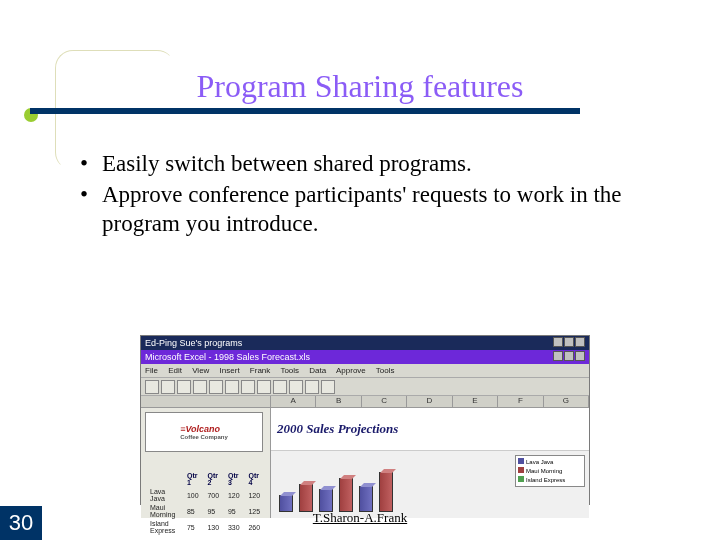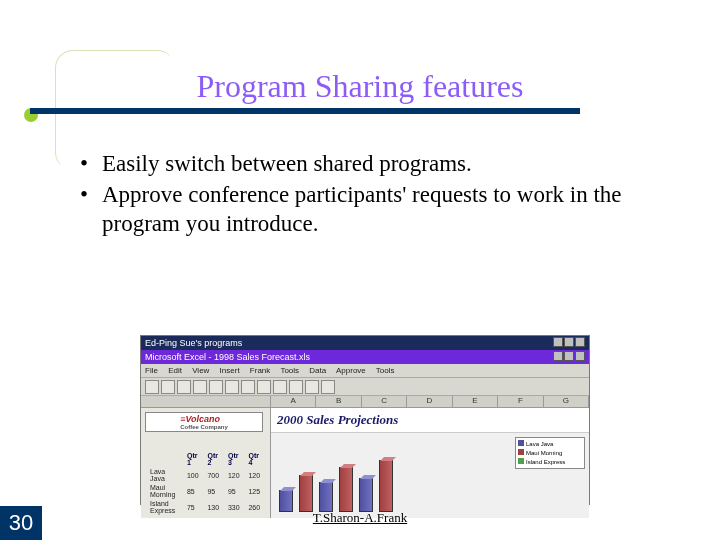--- a/index.html
+++ b/index.html
@@ -142,21 +142,21 @@
     height: 110px;
   }
   .fig-left {
     width: 130px;
     background: #e8e8e0;
     border-right: 1px solid #999;
     padding: 4px;
   }
   .card {
     width: 118px;
-    height: 20px;
+    height: 40px;
     background: #fff;
     border: 1px solid #888;
     display: flex;
     align-items: center;
     justify-content: center;
     font-size: 9px;
     font-weight: bold;
     font-style: italic;
     color: #b02020;
     margin-bottom: 18px;
@@ -175,21 +175,21 @@
     position: relative;
     display: flex;
     flex-direction: column;
   }
   .proj-title {
     font-size: 13px;
     font-weight: bold;
     font-style: italic;
     font-family: "Times New Roman", serif;
     color: #1a1a6a;
-    padding: 4px 6px;
+    padding: 13px 6px;
   }
   .chart-area {
     flex: 1;
     display: flex;
     align-items: flex-end;
     gap: 6px;
     padding: 4px 8px 6px 8px;
     background: #f0f0f0;
     border-top: 1px solid #ccc;
     position: relative;

